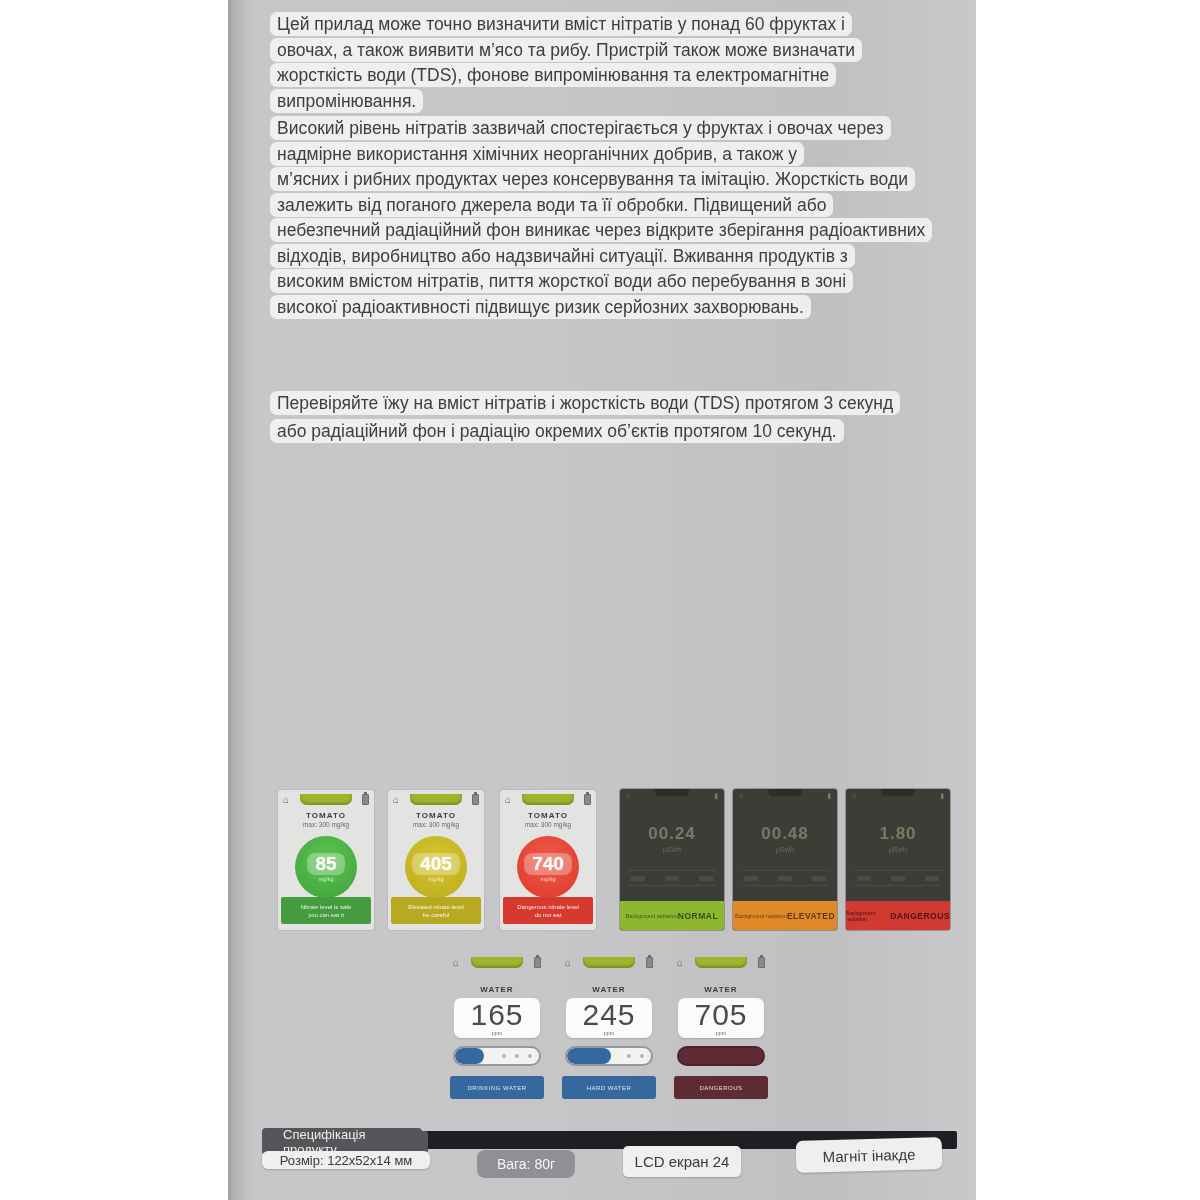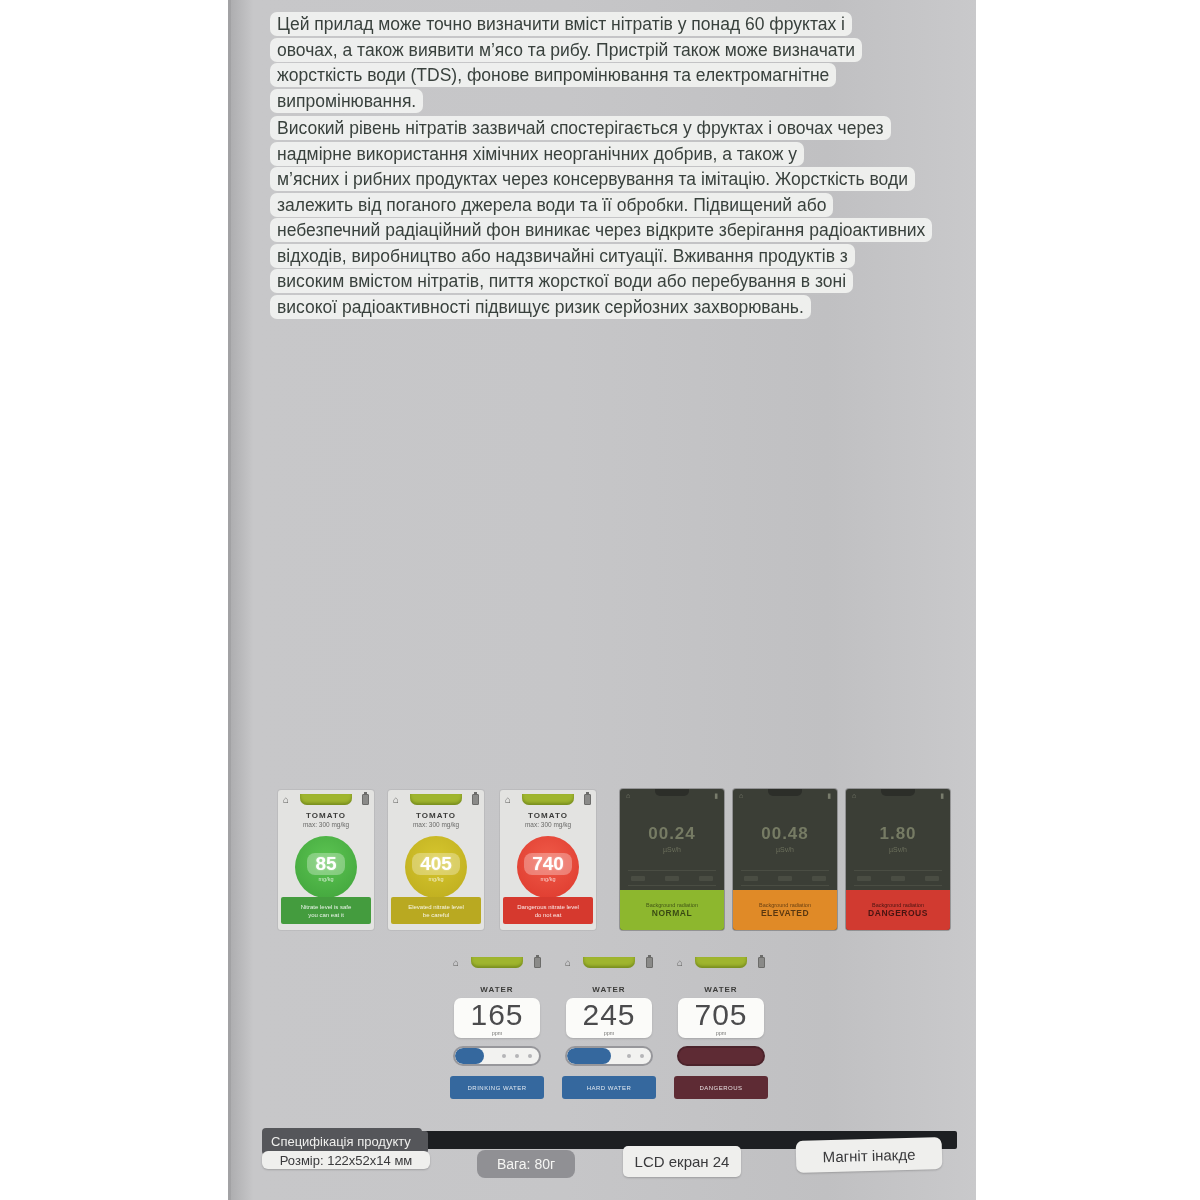--- a/index.html
+++ b/index.html
@@ -48,22 +48,22 @@
   .dscr{position:absolute;top:789px;width:104px;height:141px;background:#3b3e36;border-radius:3px;
         box-shadow:0 0 0 1px rgba(0,0,0,0.25);}
   .dscr::before{content:"";position:absolute;top:0;left:50%;transform:translateX(-50%);width:34px;height:7px;
         background:#2c2e29;border-radius:0 0 5px 5px;}
   .dscr-head{display:flex;justify-content:space-between;padding:3px 6px 0;font-size:7px;color:#787c6c;}
   .dval{margin-top:24px;text-align:center;font-size:17px;letter-spacing:1px;color:#767b64;font-weight:bold;}
   .dunit{text-align:center;font-size:7px;color:#6c705c;margin-top:2px;}
   .drow{position:absolute;left:8px;right:8px;bottom:44px;height:14px;border-top:1px solid #4a4d43;
         border-bottom:1px solid #4a4d43;display:flex;align-items:center;justify-content:space-between;padding:0 3px;}
   .drow i{display:block;width:14px;height:5px;background:#4a4d43;border-radius:1px;}
-  .dband{position:absolute;left:0;right:0;bottom:0;height:40px;border-radius:0 0 3px 3px;
-         display:flex;flex-direction:column;align-items:center;justify-content:center;}
+  .dband{position:absolute;left:0;right:0;bottom:0;height:29px;border-radius:0 0 3px 3px;
+         display:flex;flex-direction:row;align-items:center;justify-content:center;}
   .dband .dnote{font-size:5.5px;color:rgba(0,0,0,0.55);}
   .dband .dstat{font-size:8.5px;font-weight:bold;color:rgba(0,0,0,0.6);letter-spacing:0.5px;}
   .dband.green{background:#8db72e;}
   .dband.orange{background:#e08a27;}
   .dband.red{background:#d13a30;}
   .dband.red .dnote,.dband.red .dstat{color:rgba(0,0,0,0.65);}
 
   
   .wscr{position:absolute;top:953px;width:98px;height:150px;}
   .w-title{margin-top:15px;text-align:center;font-size:8px;font-weight:bold;color:#3c3c3a;letter-spacing:1px;}
@@ -81,21 +81,21 @@
   .dots i{display:block;width:4px;height:4px;border-radius:50%;background:#b5b5b7;}
   .w-btn{margin:10px auto 0;width:94px;height:23px;border-radius:3px;display:flex;align-items:center;justify-content:center;
          font-size:6px;color:rgba(255,255,255,0.85);letter-spacing:0.5px;}
   .w-btn.blue{background:#35689e;}
   .w-btn.maroon{background:#5e2b34;}
 
   
   .spec-bar{position:absolute;left:263px;top:1131px;width:694px;height:18px;background:#1d1f22;border-radius:2px;}
   .spec-notch{position:absolute;left:384px;top:1131px;width:44px;height:22px;background:#55565a;border-radius:3px;}
   .spec-label{position:absolute;left:262px;top:1128px;width:160px;height:27px;background:#55565a;border-radius:4px;
-              display:flex;align-items:center;padding-left:9px;font-size:13px;color:#efefed;box-sizing:border-box;}
+              display:flex;align-items:center;padding-left:21px;font-size:13px;color:#efefed;box-sizing:border-box;}
   .chip{position:absolute;display:flex;align-items:center;justify-content:center;box-sizing:border-box;}
   .chip.light{background:#efefed;color:#3a3a3c;box-shadow:0 1px 2px rgba(0,0,0,0.2);}
   .chip-size{left:262px;top:1151px;width:168px;height:18px;border-radius:6px;font-size:13px;}
   .chip-weight{left:477px;top:1150px;width:98px;height:28px;border-radius:8px;background:#909094;color:#f5f5f3;font-size:14px;}
   .chip-screen{left:623px;top:1146px;width:118px;height:31px;border-radius:5px;font-size:15px;}
   .chip-magnet{left:796px;top:1139px;width:146px;height:32px;border-radius:7px;font-size:15px;transform:rotate(-1.5deg);}
 </style>
 </head>
 <body>
 
@@ -107,20 +107,22 @@
 жорсткість води (TDS), фонове випромінювання та електромагнітне
 випромінювання.</span></div>
   <div class="block b-causes"><span class="hl">Високий рівень нітратів зазвичай спостерігається у фруктах і овочах через
 надмірне використання хімічних неорганічних добрив, а також у
 м’ясних і рибних продуктах через консервування та імітацію. Жорсткість води
 залежить від поганого джерела води та її обробки. Підвищений або
 небезпечний радіаційний фон виникає через відкрите зберігання радіоактивних
 відходів, виробництво або надзвичайні ситуації. Вживання продуктів з
 високим вмістом нітратів, пиття жорсткої води або перебування в зоні
 високої радіоактивності підвищує ризик серйозних захворювань.</span></div>
+  <div class="block b-testing"><span class="hl">Перевіряйте їжу на вміст нітратів і жорсткість води (TDS) протягом 3 секунд
+або радіаційний фон і радіацію окремих об’єктів протягом 10 секунд.</span></div>
 
   <div class="scr" style="left:278px">
     <div class="scr-head">
       <span class="home">⌂</span>
       <span class="banner"></span>
       <span class="batt"></span>
     </div>
     <div class="scr-title">TOMATO</div>
     <div class="scr-sub">max: 300 mg/kg</div>
     <div class="circle green">

